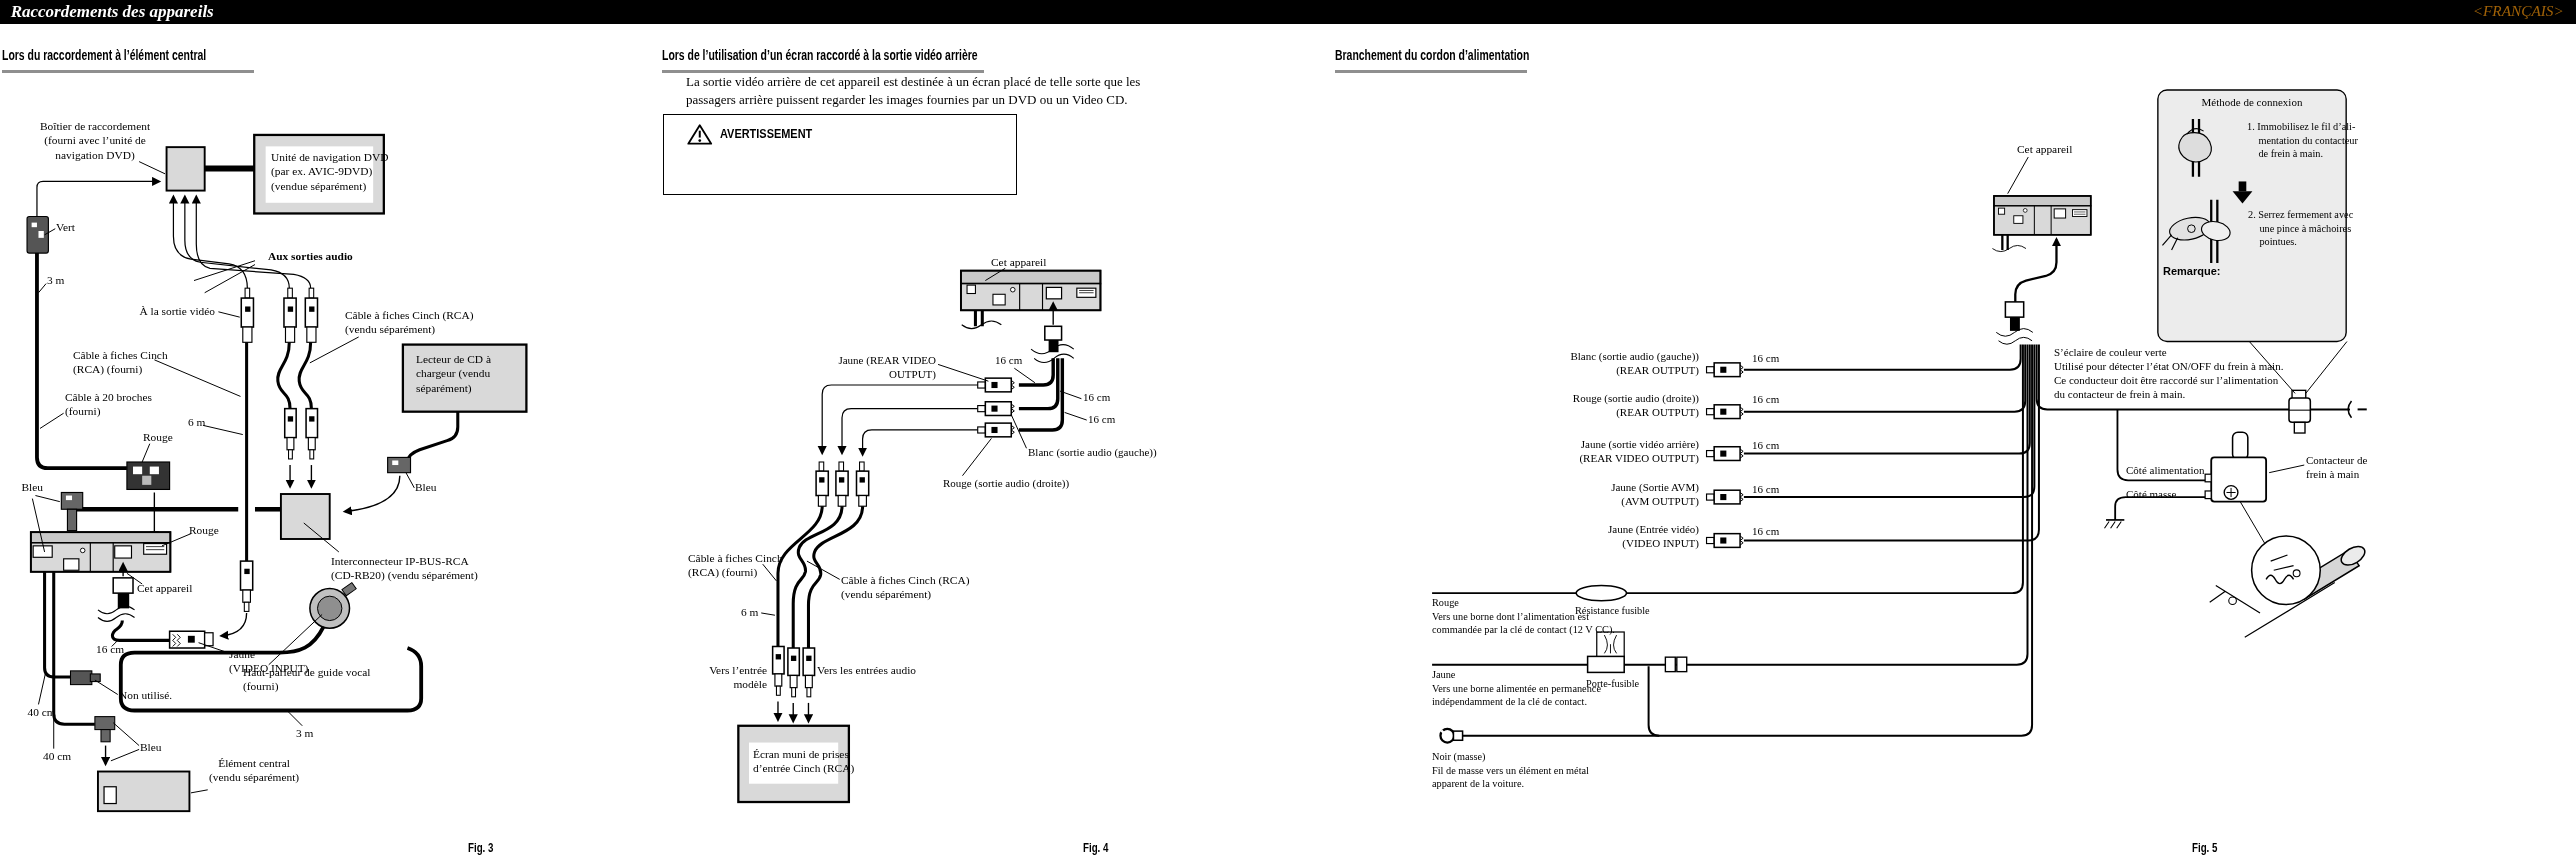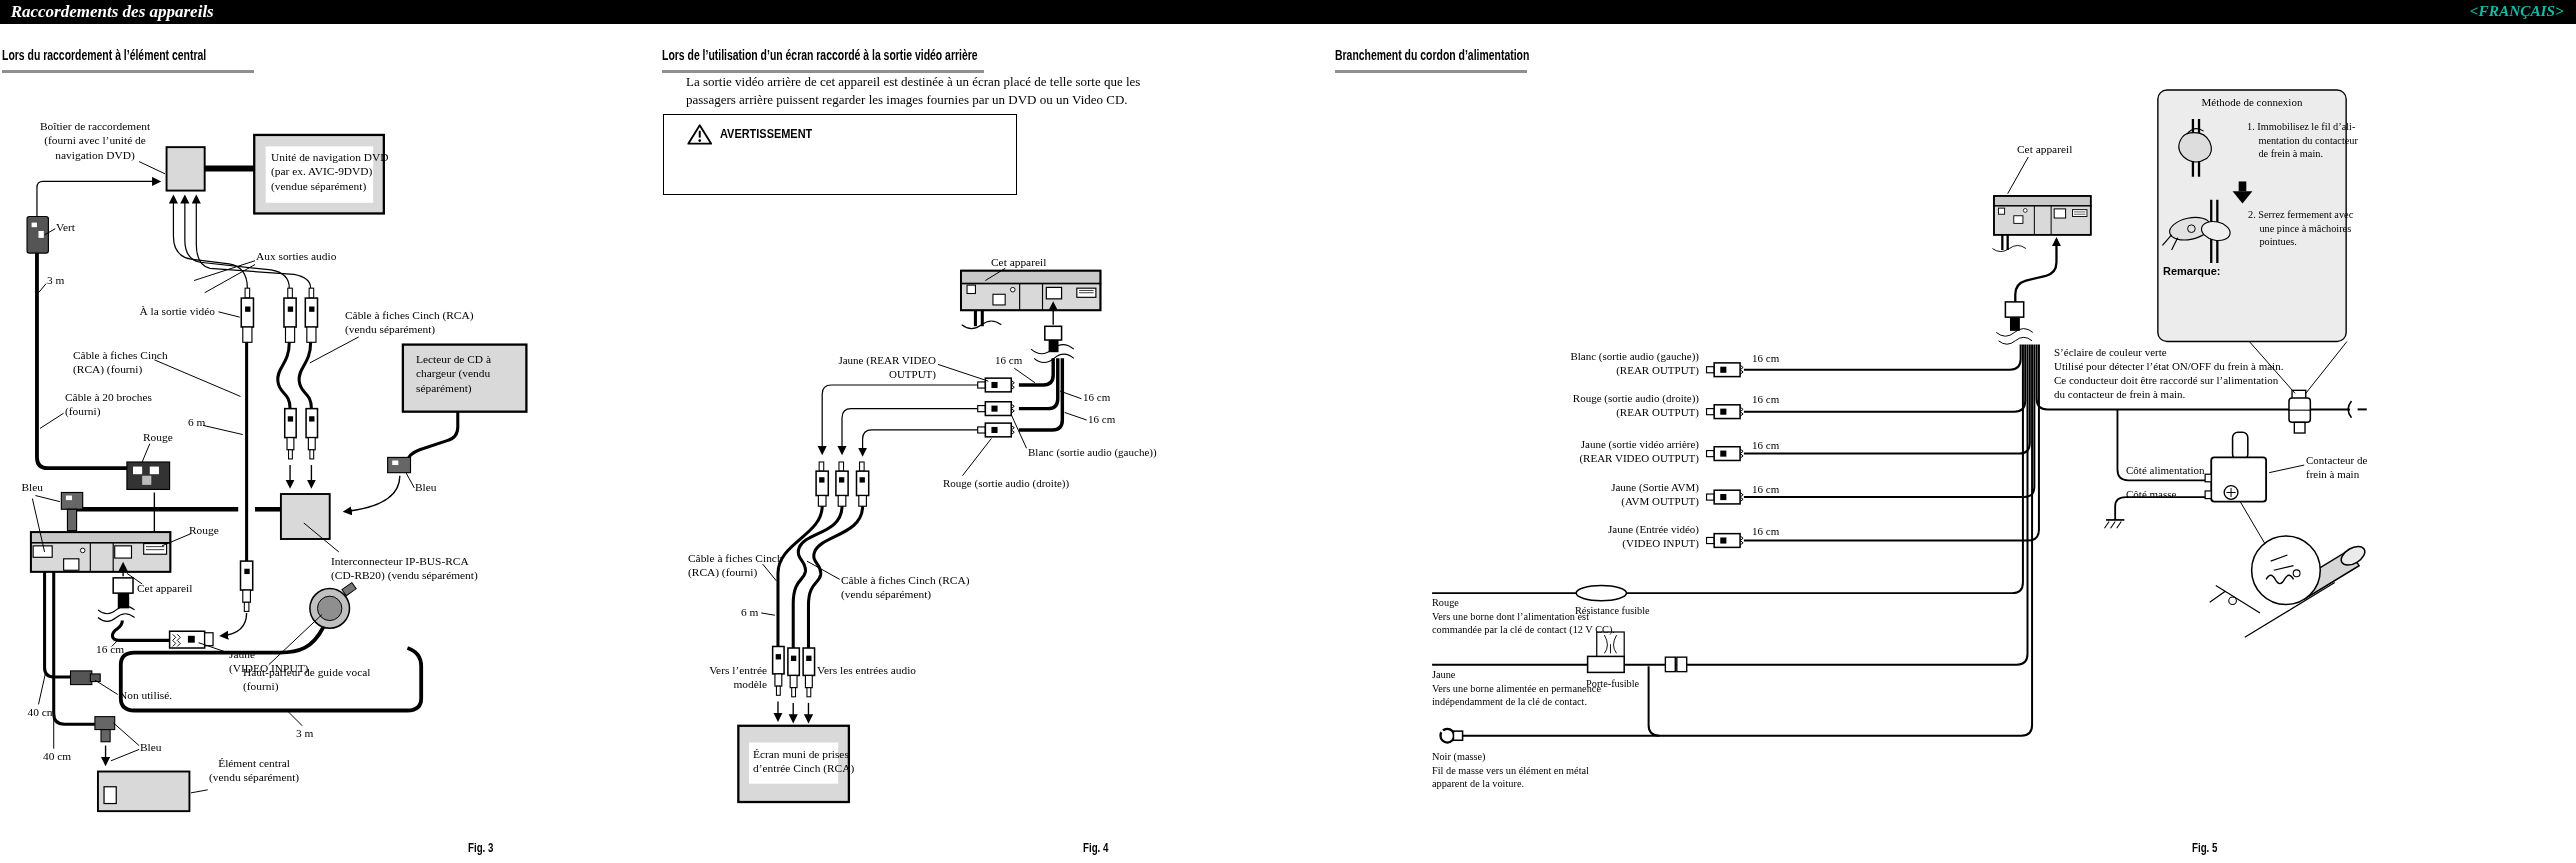--- a/index.html
+++ b/index.html
@@ -8,21 +8,21 @@
   #wires{position:absolute;left:0;top:0;z-index:1;}
   .lb{position:absolute;z-index:2;font-size:11.4px;line-height:1.27;white-space:pre-line;}
   .s145{font-size:11px;}
   .s135{font-size:10.3px;line-height:1.33;}
   .ra{text-align:right;}
   .ctr{text-align:center;}
   .hang{padding-left:12.2px;text-indent:-12.2px;}
   .hdr{position:absolute;left:0;top:0;width:2576px;height:24.4px;background:#000;z-index:3;}
   .hdr-title{position:absolute;left:10.7px;top:1.5px;color:#fff;font-weight:bold;font-style:italic;
              font-size:17px;font-family:"Liberation Serif",serif;}
-  .hdr-lang{position:absolute;right:12.2px;top:2.3px;color:#14b8a6;font-weight:bold;font-style:italic;
+  .hdr-lang{position:absolute;right:12.2px;top:2.3px;color:#a16207;font-weight:normal;font-style:italic;
             font-size:15.3px;font-family:"Liberation Serif",serif;text-align:center;}
   .sec-title{position:absolute;z-index:2;font-family:"Liberation Sans","DejaVu Sans",sans-serif;
              font-weight:bold;font-size:14.5px;white-space:nowrap;transform:scaleX(.72);transform-origin:0 0;}
   .sec-rule{position:absolute;z-index:2;height:3.1px;background:#8f8f8f;}
   .figlab{position:absolute;z-index:2;font-family:"Liberation Sans",sans-serif;font-weight:bold;
           font-size:13px;transform:scaleX(.75);transform-origin:0 0;}
   .warnbox{position:absolute;z-index:2;border:1.5px solid #000;background:transparent;}
   .warn-title{position:absolute;z-index:2;font-family:"Liberation Sans",sans-serif;font-weight:bold;
               font-size:13.7px;transform:scaleX(.8);transform-origin:0 0;}
   .warn-tri{position:absolute;z-index:2;}
@@ -429,21 +429,21 @@
   <div class="sec-rule" style="left:2.3px;top:70px;width:252px;"></div>
 
   <div class="lb" style="left:40px;top:119px;text-align:center;">Boîtier de raccordement
 (fourni avec l’unité de
 navigation DVD)</div>
   <div class="lb" style="left:271px;top:150px;">Unité de navigation DVD
 (par ex. AVIC-9DVD)
 (vendue séparément)</div>
   <div class="lb" style="left:56px;top:220px;">Vert</div>
   <div class="lb" style="left:47px;top:273px;">3 m</div>
-  <div class="lb" style="left:256px;top:249px;">Aux sorties audio</div>
+  <div class="lb" style="left:268px;top:249px;font-weight:bold;">Aux sorties audio</div>
   <div class="lb ra" style="left:136px;top:304px;width:79px;">À la sortie vidéo</div>
   <div class="lb" style="left:345px;top:308px;">Câble à fiches Cinch (RCA)
 (vendu séparément)</div>
   <div class="lb" style="left:73px;top:348px;">Câble à fiches Cinch
 (RCA) (fourni)</div>
   <div class="lb" style="left:65px;top:390px;">Câble à 20 broches
 (fourni)</div>
   <div class="lb" style="left:416px;top:352px;">Lecteur de CD à
 chargeur (vendu
 séparément)</div>

